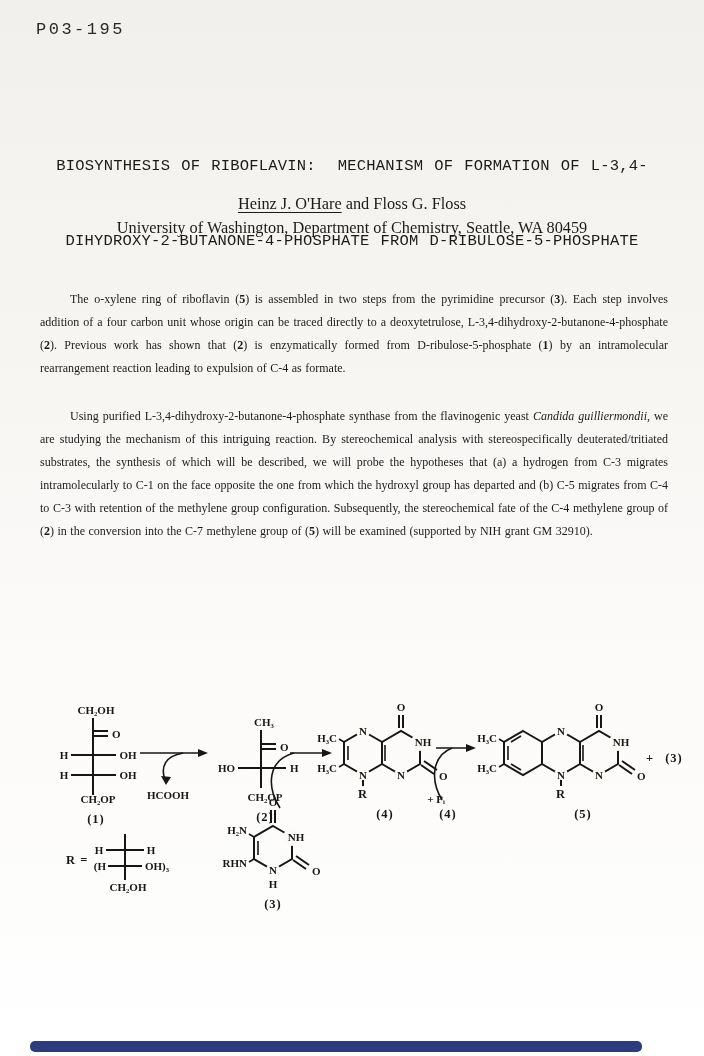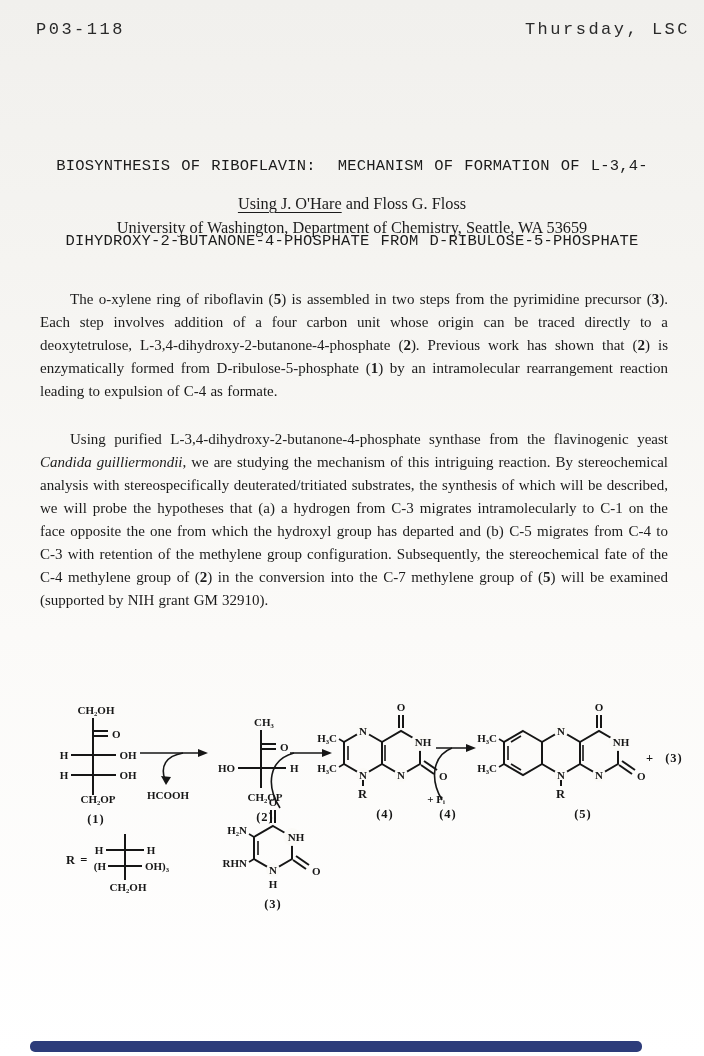--- a/index.html
+++ b/index.html
@@ -12,50 +12,49 @@
        font-size:17px;letter-spacing:2.5px;color:#2a2a2a;}
   .hdr-left{left:36px;}
   .hdr-right{right:14px;}
   .title{position:absolute;top:104px;left:22px;width:660px;text-align:center;
          font-size:15.5px;line-height:25px;letter-spacing:0.2px;word-spacing:1.5px;
          white-space:pre-wrap;font-family:Liberation Mono, monospace;}
   .authors{position:absolute;top:192px;left:22px;width:660px;text-align:center;
            font-size:16.3px;line-height:24px;}
   .u{text-decoration:underline;text-underline-offset:3px;}
   .bodytext{position:absolute;left:40px;top:288px;width:628px;}
-  .para{font-size:15px;line-height:23px;text-align:justify;text-indent:30px;
+  .para{font-size:12px;line-height:23px;text-align:justify;text-indent:30px;
         margin:0 0 25px 0;word-spacing:0.5px;}
   .scheme{position:absolute;left:28px;top:698px;}
   .scheme text{font-family:"Liberation Serif","DejaVu Serif","DejaVu Sans",serif;
                font-weight:bold;font-size:11px;fill:#161616;}
   .scheme text.lbl{font-size:12.5px;letter-spacing:1px;}
   .scheme .tc{text-anchor:middle;} .scheme .te{text-anchor:end;}
   .scheme line,.scheme path,.scheme polygon.ring{stroke:#161616;fill:none;}
   .scheme polygon.head{fill:#161616;stroke:none;}
   .scheme circle.mask{fill:#fbfaf7;stroke:none;}
   .bond{stroke-width:2;} .thin{stroke-width:1.6;}
   .bottom-bar{position:absolute;left:30px;top:1041px;width:612px;height:11px;
               border-radius:5px;background:#2d3c7a;}
 </style>
 </head>
 <body>
 
 <div class="page">
 
-  <div class="hdr hdr-left">P03-118</div>
-  <div class="hdr hdr-right">Thursday, LSC</div>
+  <div class="hdr hdr-left">P03-195</div>
 
   <div class="title">
     <div>BIOSYNTHESIS OF RIBOFLAVIN:  MECHANISM OF FORMATION OF L-3,4-</div>
     <div>DIHYDROXY-2-BUTANONE-4-PHOSPHATE FROM D-RIBULOSE-5-PHOSPHATE</div>
   </div>
 
   <div class="authors">
-    <div><span class="u">Using J. O'Hare</span><span> and Floss G. Floss</span></div>
-    <div>University of Washington, Department of Chemistry, Seattle, WA 53659</div>
+    <div><span class="u">Heinz J. O'Hare</span><span> and Floss G. Floss</span></div>
+    <div>University of Washington, Department of Chemistry, Seattle, WA 80459</div>
   </div>
 
   <div class="bodytext">
     <p class="para"><span>The o-xylene ring of riboflavin (</span><span style="font-weight: bold;">5</span><span>) is assembled in two steps from the pyrimidine precursor (</span><span style="font-weight: bold;">3</span><span>). Each step involves addition of a four carbon unit whose origin can be traced directly to a deoxytetrulose, L-3,4-dihydroxy-2-butanone-4-phosphate (</span><span style="font-weight: bold;">2</span><span>). Previous work has shown that (</span><span style="font-weight: bold;">2</span><span>) is enzymatically formed from D-ribulose-5-phosphate (</span><span style="font-weight: bold;">1</span><span>) by an intramolecular rearrangement reaction leading to expulsion of C-4 as formate.</span></p>
     <p class="para"><span>Using purified L-3,4-dihydroxy-2-butanone-4-phosphate synthase from the flavinogenic yeast </span><span style="font-style: italic;">Candida guilliermondii</span><span>, we are studying the mechanism of this intriguing reaction. By stereochemical analysis with stereospecifically deuterated/tritiated substrates, the synthesis of which will be described, we will probe the hypotheses that (a) a hydrogen from C-3 migrates intramolecularly to C-1 on the face opposite the one from which the hydroxyl group has departed and (b) C-5 migrates from C-4 to C-3 with retention of the methylene group configuration.  Subsequently, the stereochemical fate of the C-4 methylene group of (</span><span style="font-weight: bold;">2</span><span>) in the conversion into the C-7 methylene group of (</span><span style="font-weight: bold;">5</span><span>) will be examined (supported by NIH grant GM 32910).</span></p>
   </div>
 
   <svg class="scheme" width="660" height="240" viewBox="0 0 660 240">
 
     <g>

